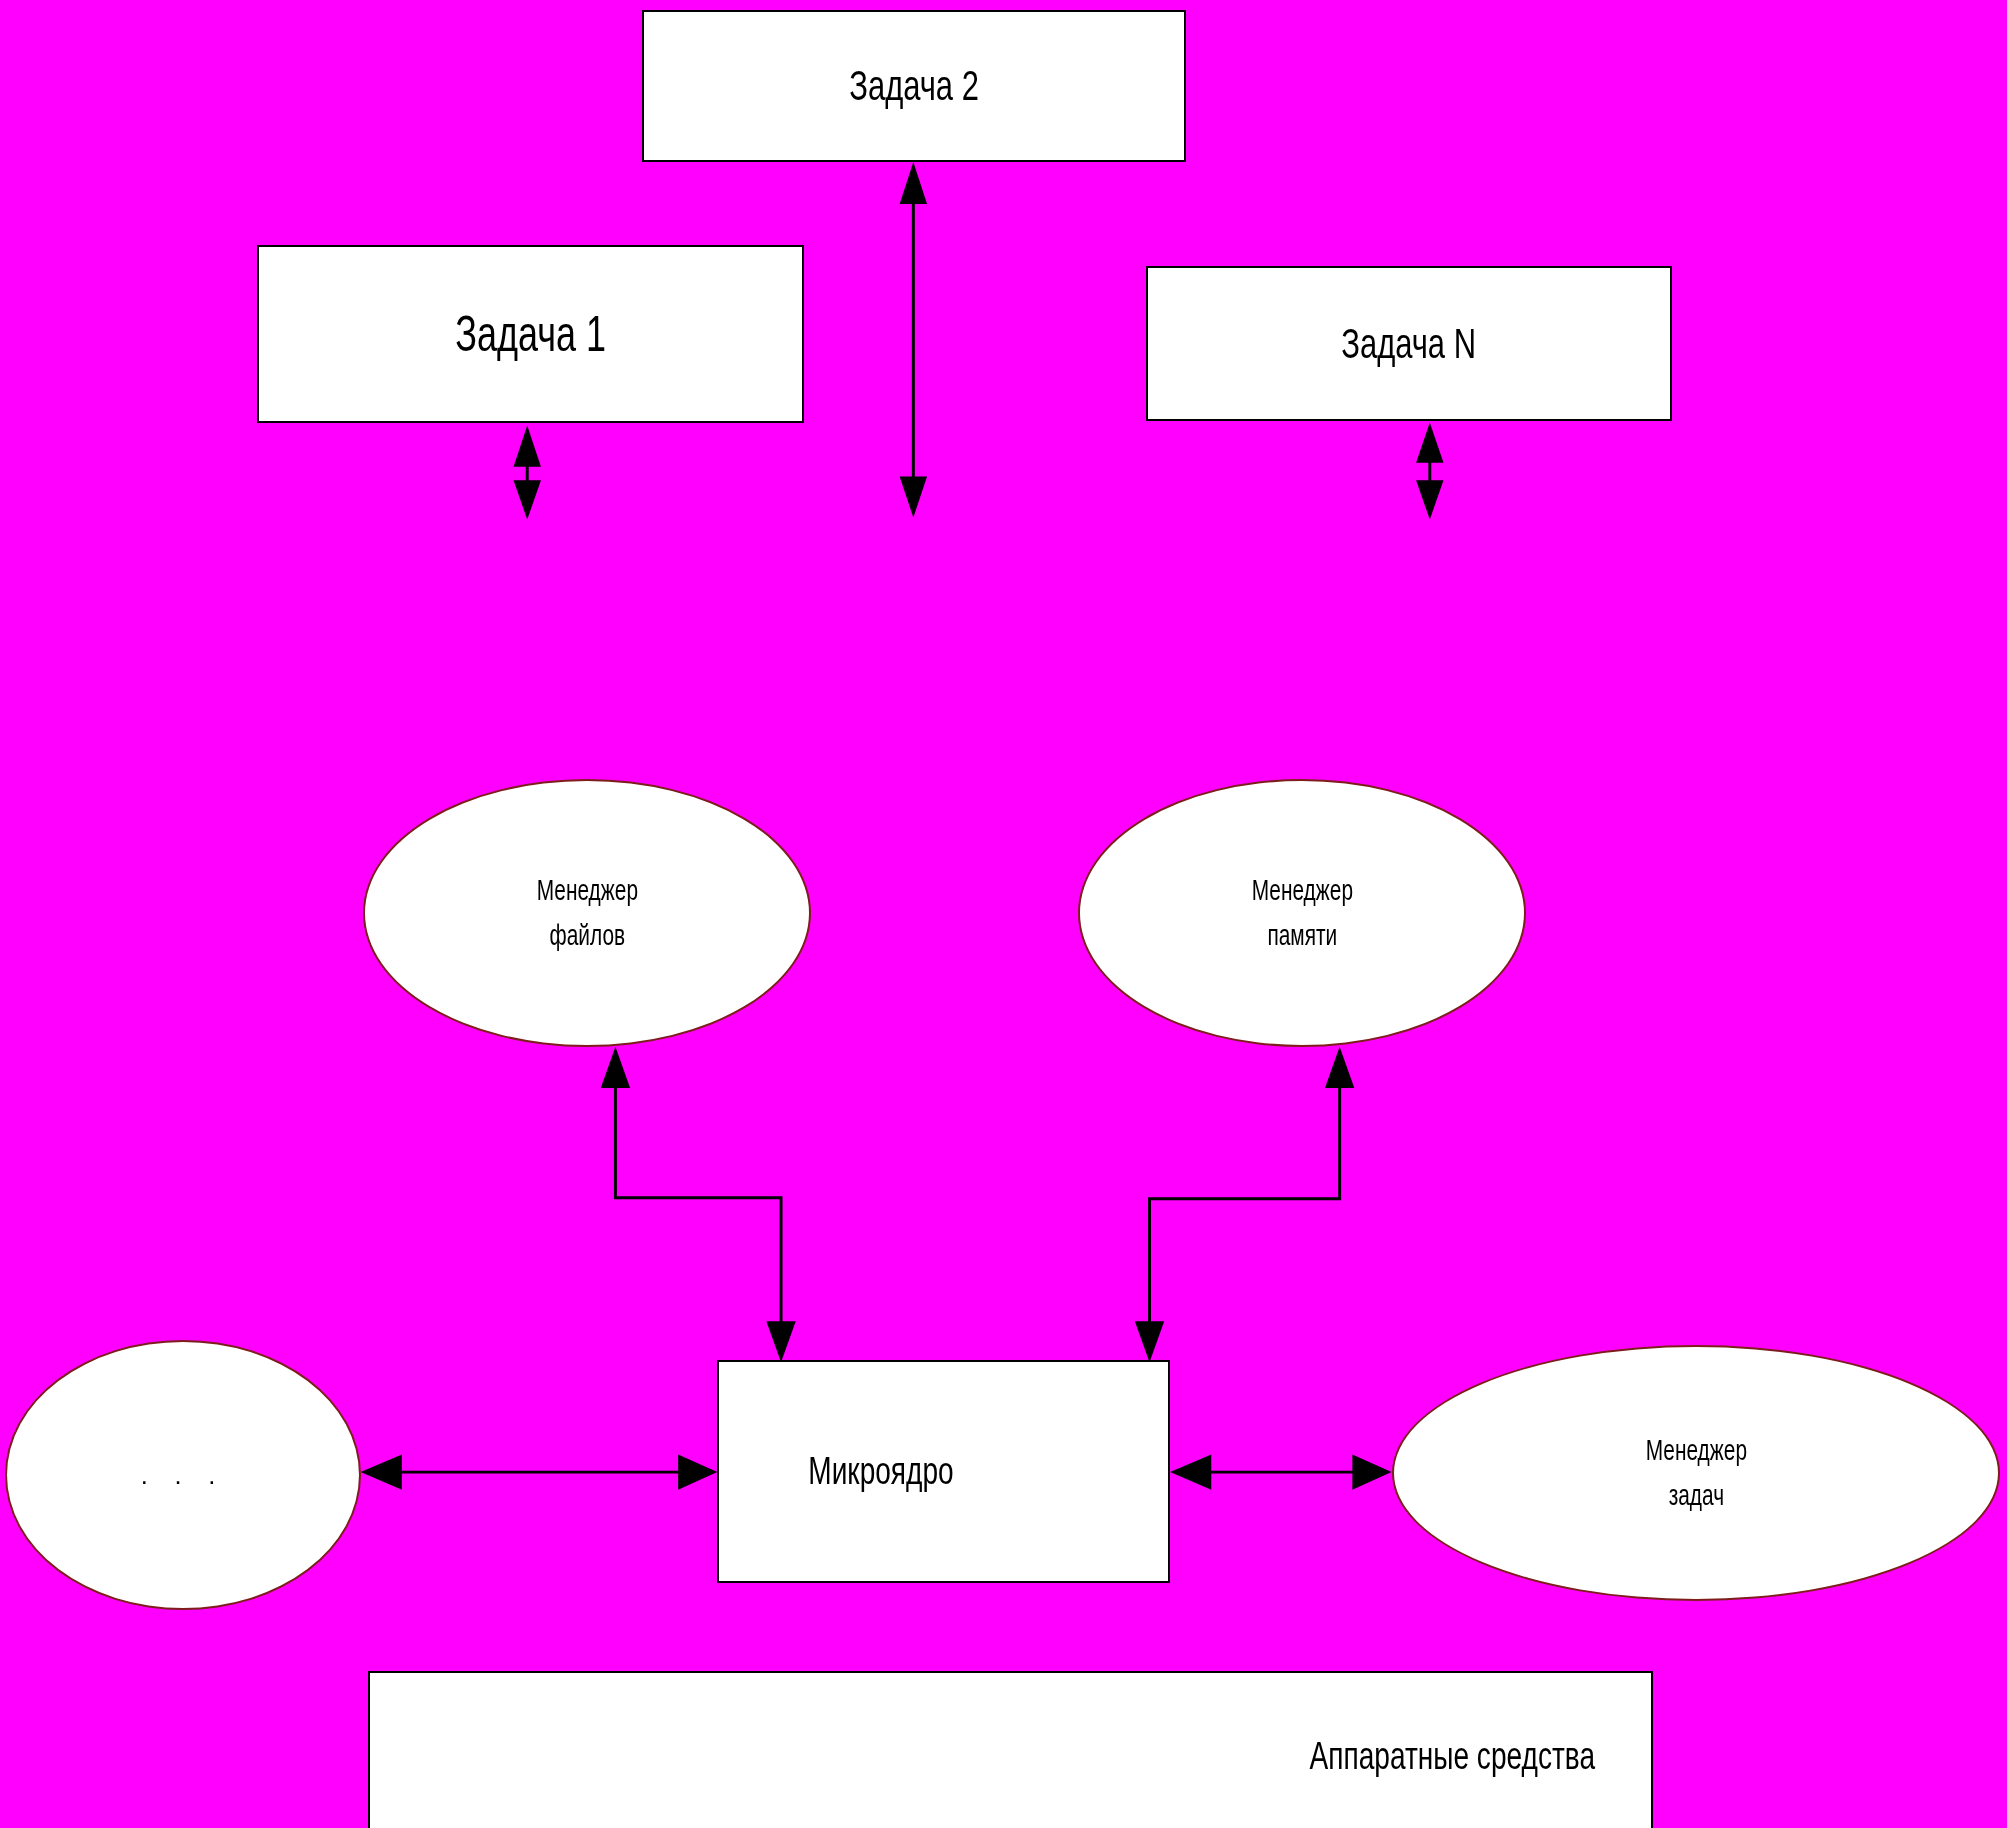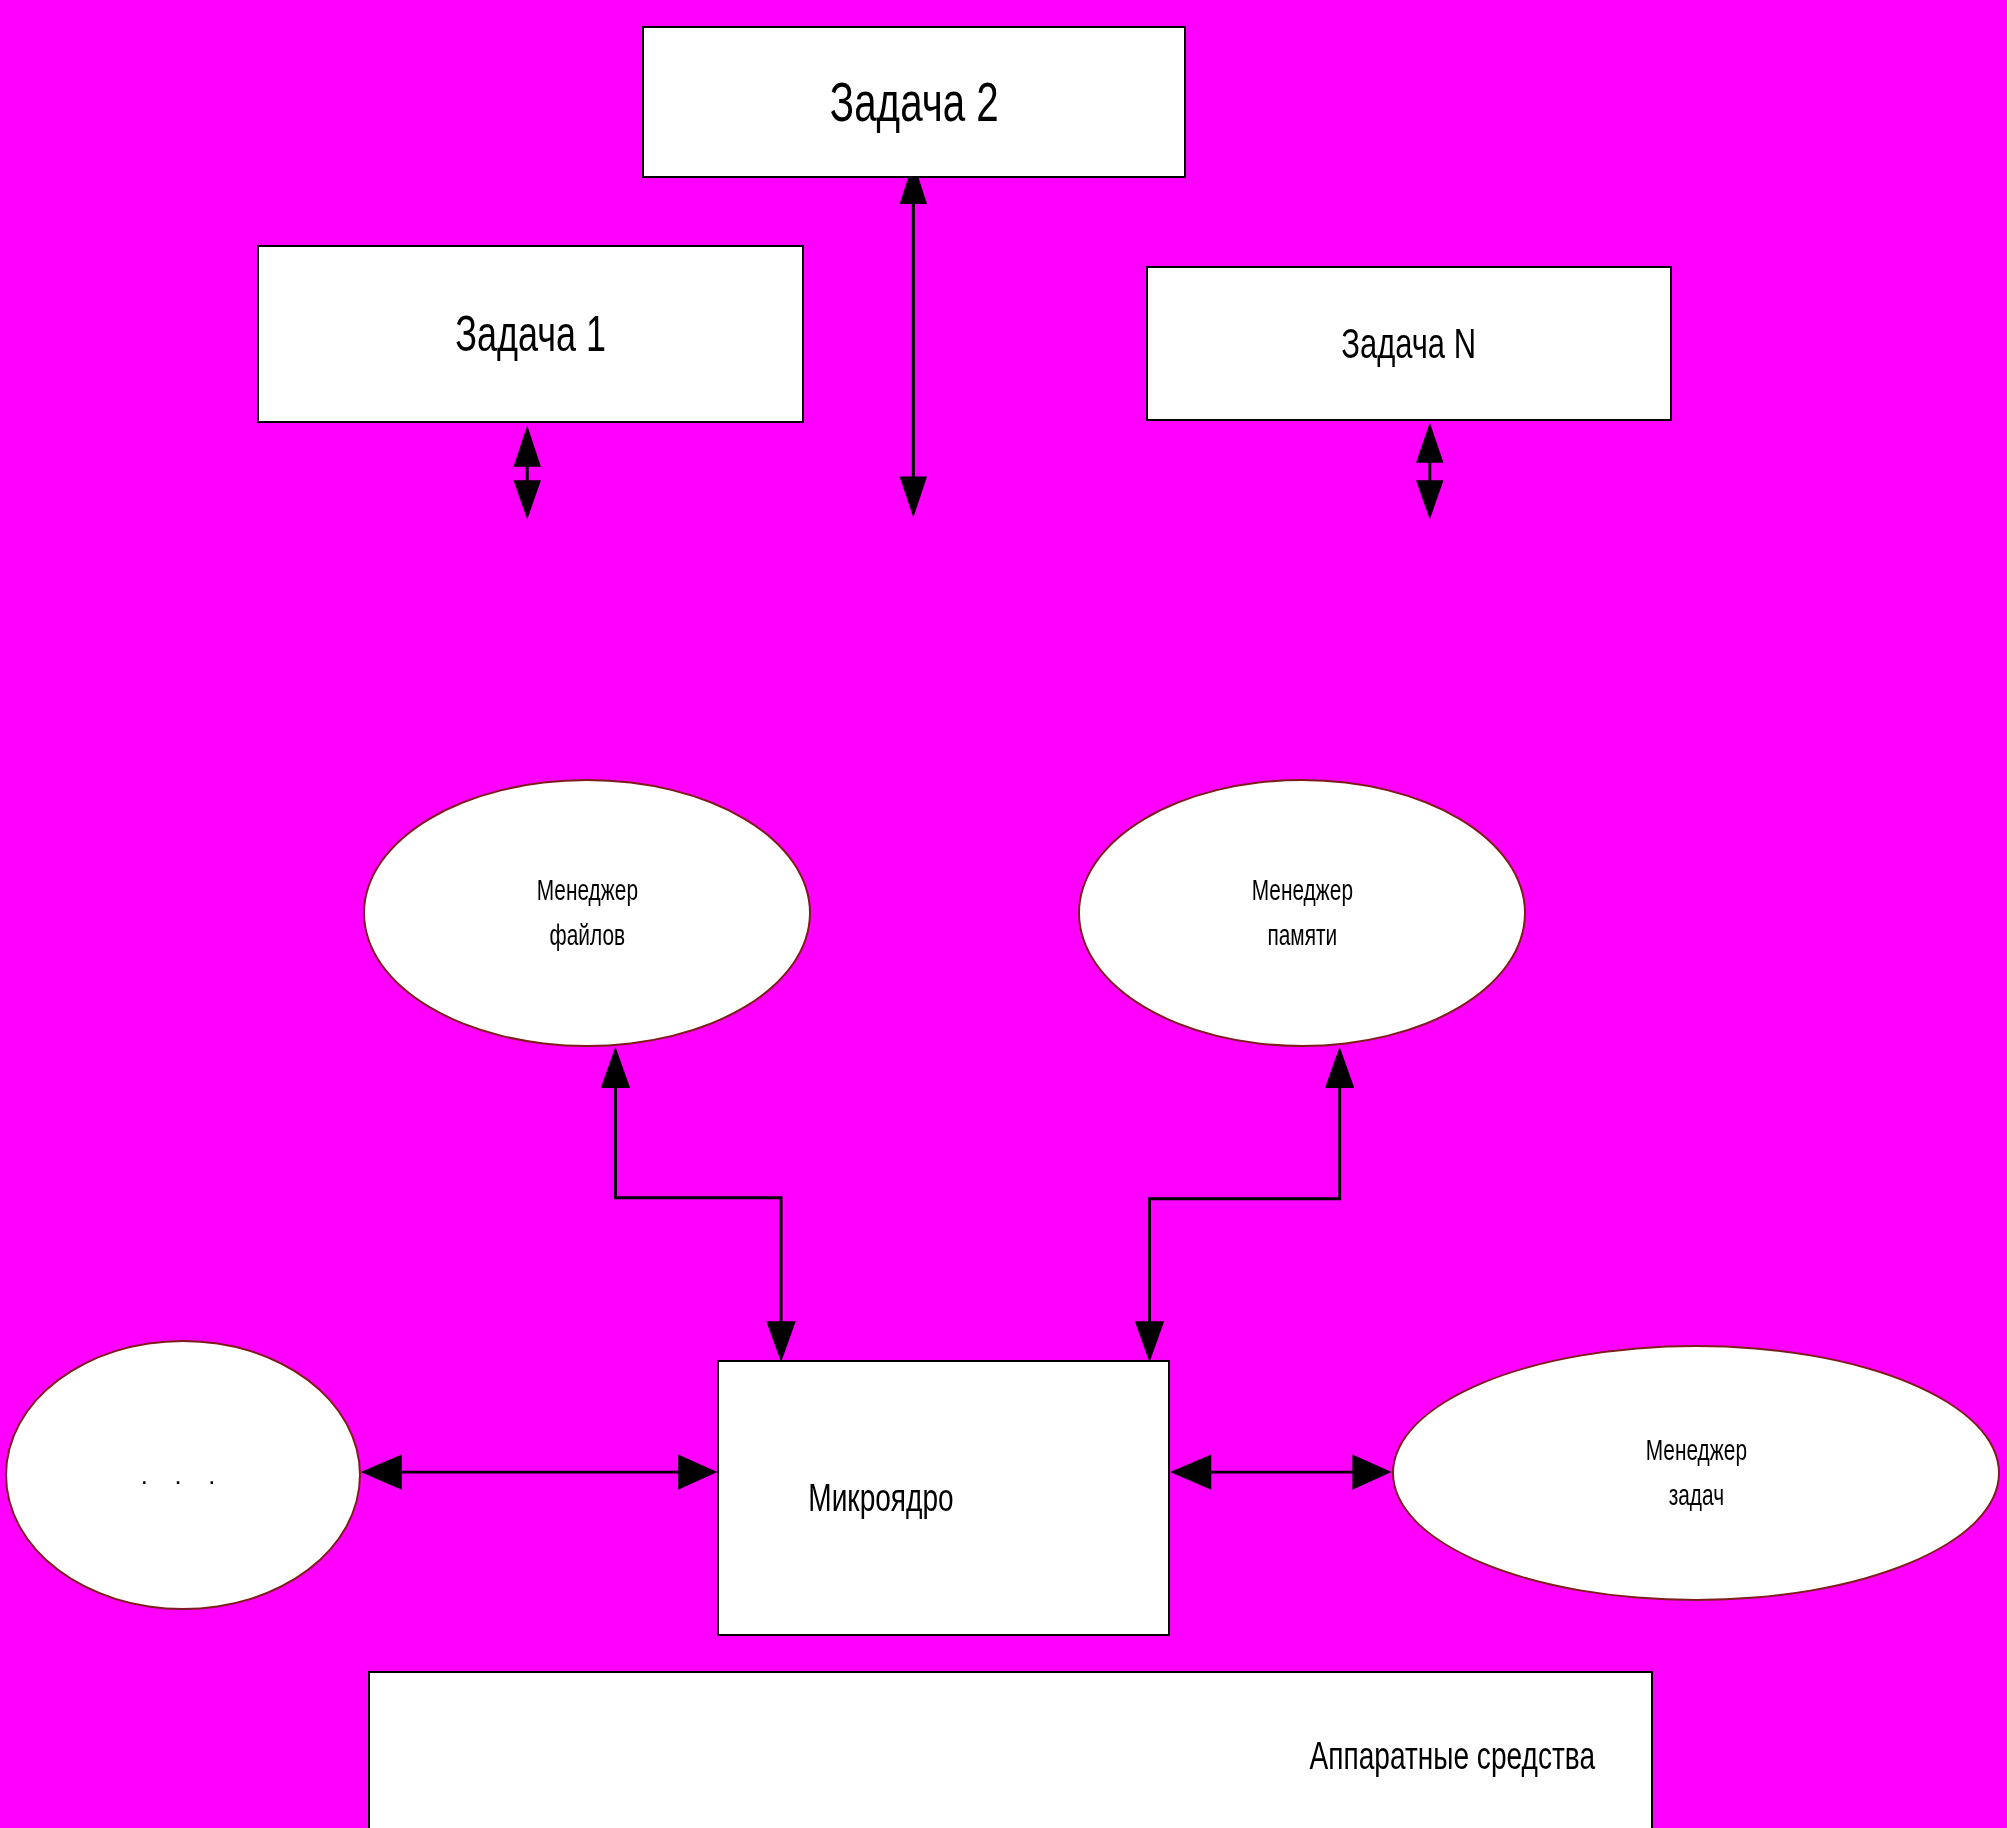--- a/index.html
+++ b/index.html
@@ -39,28 +39,28 @@
     transform: scaleX(0.72);
     transform-origin: center center;
     white-space: nowrap;
     font-weight: 400;
   }
   .label.twoline {
     white-space: pre-line;
     line-height: 1.55;
   }
   
-  #task2      { left: 642px;  top: 9.8px;   width: 544px; height: 152px; font-size: 56px; margin-top: 16px; }
+  #task2      { left: 642px;  top: 9.8px;   width: 544px; height: 152px; font-size: 43px; }
   #task1      { left: 257px;  top: 245px;  width: 547px; height: 178px; font-size: 50px; }
   #taskn      { left: 1146px; top: 266px;  width: 526px; height: 155px; font-size: 43px; }
   #api        { left: 377px;  top: 522px;  width: 1318px; height: 169px;
                 justify-content: flex-start; padding-left: 43px; font-size: 33px; }
   #filemgr    { left: 363px;  top: 779px;  width: 448px; height: 268px; font-size: 29px; }
   #memmgr     { left: 1078px; top: 779px;  width: 448px; height: 268px; font-size: 29px; }
-  #microkernel{ left: 717px;  top: 1360px; width: 453px; height: 276px;
+  #microkernel{ left: 717px;  top: 1360px; width: 453px; height: 223px;
                 justify-content: flex-start; padding-left: 61px; font-size: 39px; }
   #dots       { left: 4.9px;    top: 1340px; width: 356px; height: 270px; font-size: 29px; }
   #taskmgr    { left: 1392px; top: 1345px; width: 608px; height: 256px; font-size: 29px; }
   #hardware   { left: 368px;  top: 1671px; width: 1285px; height: 171px; font-size: 39px; justify-content: flex-end; }
   #dots .label { letter-spacing: 9.8px; transform: scaleX(1); font-size: 25.5px; }
 
   svg#wires {
     position: absolute;
     left: 0; top: 0;
     width: 2007px; height: 1829px;

